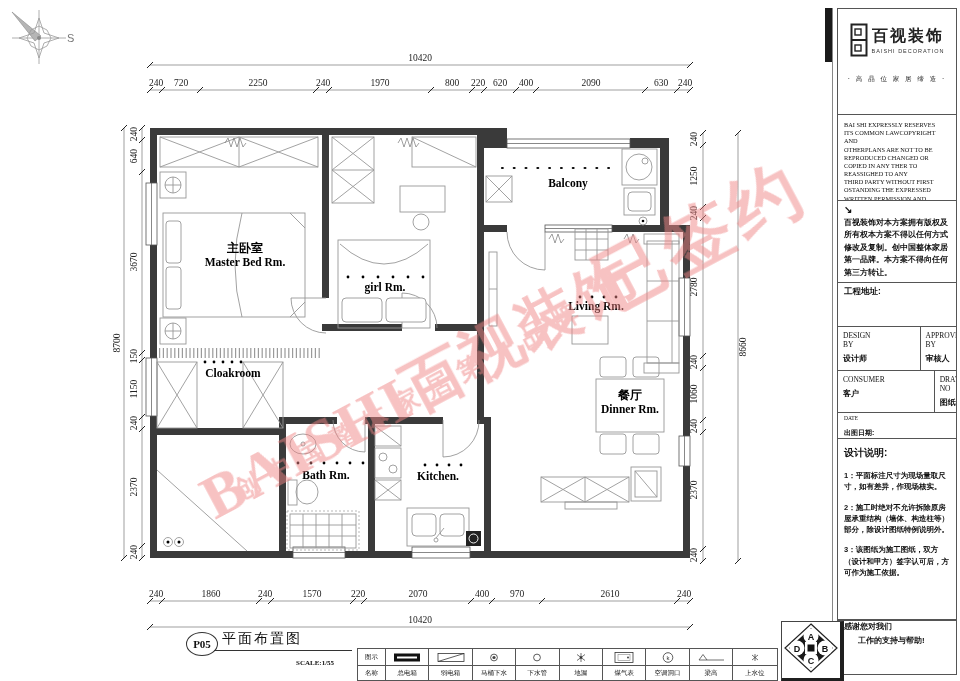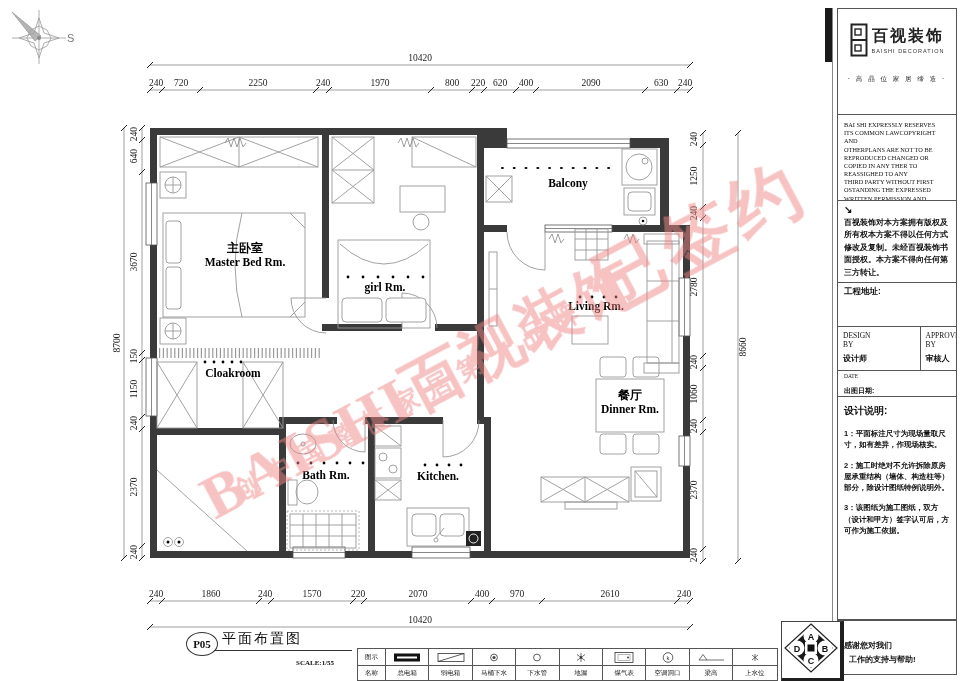--- a/index.html
+++ b/index.html
@@ -43,22 +43,22 @@
   .two .en{font-family:"Liberation Serif",serif;font-size:7.5px;}
   .two .zh{font-size:8px;font-weight:bold;margin-top:4px;}
   .row-design{height:44px;}
   .row-cons{height:42px;}
   .date-sec{height:26px;padding-top:2px;}
   .dten{font-family:"Liberation Serif",serif;font-size:5.5px;display:block;}
   .dtzh{font-size:7px;font-weight:bold;}
   .notes{flex:1;font-size:7.5px;font-weight:bold;line-height:1.5;}
   .ntitle{font-size:10px;margin:3px 0 10px 0;}
   .note{margin-bottom:9px;}
-  .thanks{height:54px;border-bottom:none;border-top:1px solid #555;font-size:8px;font-weight:bold;padding-top:19px;}
-  .thanks .t2{margin-left:5px;margin-top:3px;}
+  .thanks{height:54px;border-bottom:none;border-top:1px solid #555;font-size:8px;font-weight:bold;padding-top:0;}
+  .thanks .t2{margin-left:14px;margin-top:3px;}
   
   .sheetno{position:absolute;left:186px;top:630px;display:flex;align-items:flex-start;}
   .p05circle{width:30px;height:22px;border:1.3px solid #333;border-radius:50%;font-family:"Liberation Serif",serif;font-weight:bold;font-size:11px;display:flex;align-items:center;justify-content:center;margin-top:2px;}
   .titlewrap{border-bottom:1.2px solid #333;width:138px;margin-left:-4px;padding-bottom:2px;}
   .sheettitle{font-size:14px;letter-spacing:2px;color:#111;padding-left:8px;}
   .scaletxt{position:absolute;left:296px;top:659px;font-family:"Liberation Serif",serif;font-weight:bold;font-size:7px;}
   .legend{position:absolute;left:357px;top:648px;display:grid;grid-template-columns:28px repeat(9,43.4px);grid-template-rows:17px 14px;border:1px solid #555;background:#fff;}
   .lcell{border-right:1px solid #555;border-bottom:1px solid #555;display:flex;align-items:center;justify-content:center;font-size:6.5px;color:#111;overflow:hidden;}
   .lcell:nth-child(10n){border-right:none;}
   .lrow2{border-bottom:none;}
@@ -362,31 +362,41 @@
 REPRODUCED CHANGED OR
 COPIED IN ANY THER TO
 REASSIGHED TO ANY
 THIRD PARTY WITHOUT FIRST
 OSTANDING THE EXPRESSED
 WRITTEN PERMISSION AND
 CONSENT OF BAI SHI
 DECORATION</div>
   <div class="sec copy-zh">
     <div class="arrow">↘</div>
-    <div>百视装饰对本方案拥有版权及所有权本方案不得以任何方式修改及复制。未经百视装饰书面授权。本方案不得向任何第三方转让。</div>
+    <div>百视装饰对本方案拥有版权及所有权本方案不得以任何方式修改及复制。创中国整体家居第一品牌。本方案不得向任何第三方转让。</div>
   </div>
   <div class="sec addr">工程地址:</div>
   <div class="sec two row-design">
     <div class="cell">
       <div class="en">DESIGN BY</div>
       <div class="zh">设计师</div>
     </div>
     <div class="cell bl">
       <div class="en">APPROVED BY</div>
       <div class="zh">审核人</div>
+    </div>
+  </div>
+  <div class="sec two row-cons">
+    <div class="cell">
+      <div class="en">CONSUMER</div>
+      <div class="zh">客户</div>
+    </div>
+    <div class="cell bl">
+      <div class="en">DRAWING NO</div>
+      <div class="zh">图纸编号:</div>
     </div>
   </div>
   <div class="sec date-sec">
     <span class="dten">DATE</span>
     <span class="dtzh">出图日期:</span>
   </div>
   <div class="sec notes">
     <div class="ntitle">设计说明:</div>
     <div class="note">1：平面标注尺寸为现场量取尺寸，如有差异，作现场核实。</div>
     <div class="note">2：施工时绝对不允许拆除原房屋承重结构（墙体、构造柱等）部分，除设计图纸特例说明外。</div>

